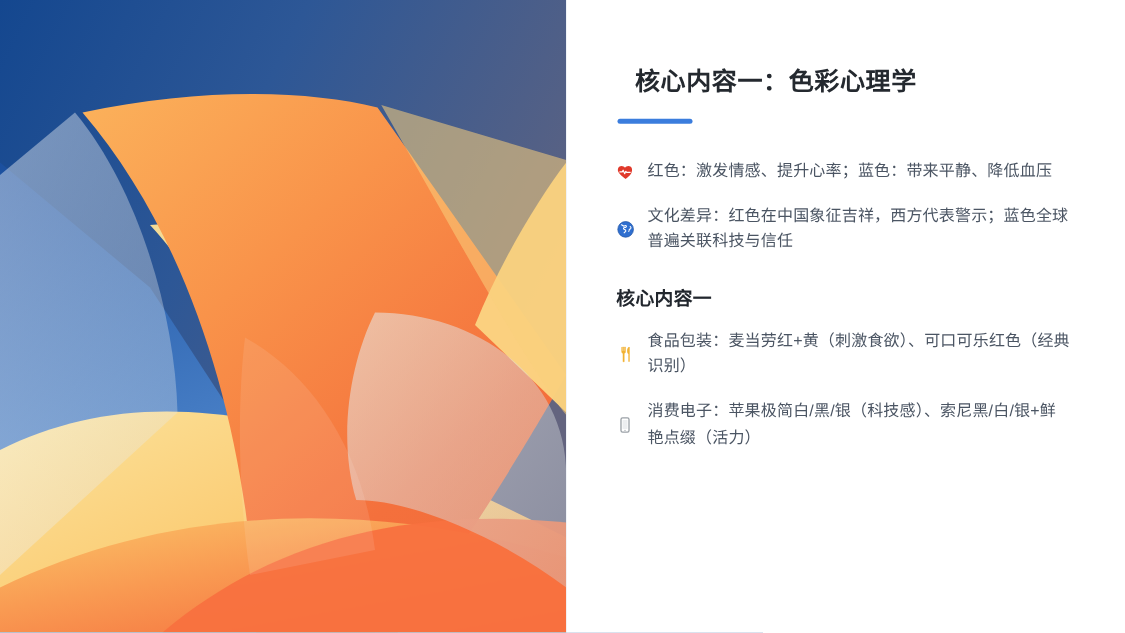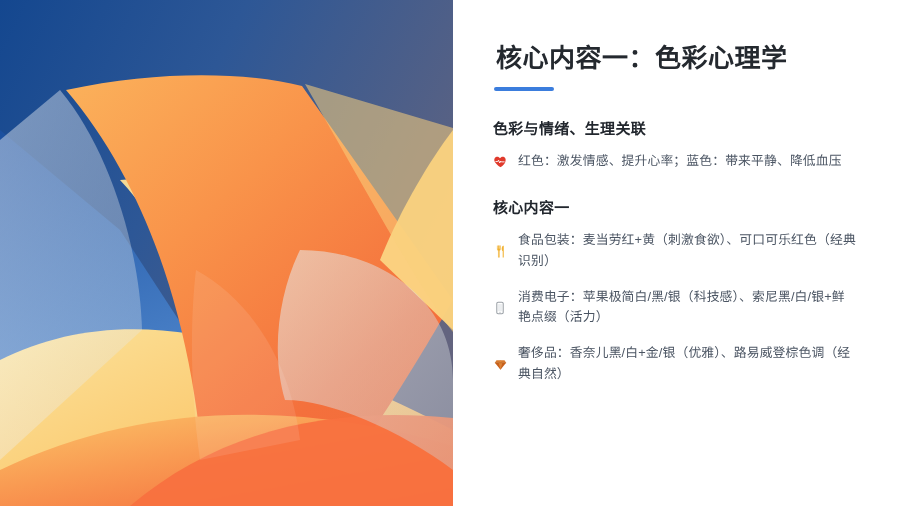--- a/index.html
+++ b/index.html
@@ -41,26 +41,26 @@
   .content-panel {
     position: relative;
     flex: 1 1 auto;
     height: 506px;
     background: #ffffff;
     padding: 38px 44px 0 39px;
     box-sizing: border-box;
   }
 
   .page-title {
-    font-size: 26px;
+    font-size: 20px;
     line-height: 1.25;
     font-weight: bold;
     color: #24292f;
     letter-spacing: 0.5px;
-    margin: 4px;
+    margin: 16px;
     padding: 0;
   }
   .title-rule {
     width: 60px;
     height: 4px;
     border-radius: 2px;
     background: #3b7ddd;
     margin: 12px 0 0 2px;
   }
 
@@ -176,34 +176,44 @@
       <path d="M196,270 C250,300 290,360 300,440 L200,460 C190,390 190,320 196,270 Z" fill="#ffffff" opacity="0.10"></path>
     </svg>
   </div>
 
   <div class="content-panel">
 
     <h1 class="page-title">核心内容一：色彩心理学</h1>
     <div class="title-rule"></div>
 
     <div class="section">
-      <h2 class="section-heading">色彩与情绪、生理关联</h2>
 
       <ul class="bullet-list">
 
         <li class="bullet">
           <span class="bullet-icon">
             <svg width="15" height="15" viewBox="0 0 24 24" aria-hidden="true">
               <path d="M12 21s-7.5-4.9-9.4-9.2C1.1 8.3 3.1 4.5 6.7 4.5c2.1 0 3.6 1.1 4.5 2.3.9-1.2 2.4-2.3 4.5-2.3 3.6 0 5.6 3.8 4.1 7.3C19.5 16.1 12 21 12 21z" fill="#e0392b"></path>
               <path d="M4.6 12.1h3l1.2-2.2 2 4.4 1.5-3 1 1.3h4.6" fill="none" stroke="#ffffff" stroke-width="1.5" stroke-linecap="round" stroke-linejoin="round"></path>
             </svg>
           </span>
           <span class="bullet-text">红色：激发情感、提升心率；蓝色：带来平静、降低血压</span>
         </li>
 
+        <li class="bullet">
+          <span class="bullet-icon">
+            <svg width="15" height="15" viewBox="0 0 24 24" aria-hidden="true">
+              <circle cx="12" cy="12" r="10" fill="#2f6fd0"></circle>
+              <path d="M6.5 6.2c1.6.4 2.1 1.6 3.4 1.6 1 0 1.6-.9 2.6-.5.9.4.6 1.7-.3 2.1-1 .4-2.3.1-2.8 1-.4.8.3 1.6 1.2 1.8 1.2.3 1.9 1.2 1.5 2.3-.3.9-1.6 1-2 1.9" fill="none" stroke="#ffffff" stroke-width="1.4" stroke-linecap="round"></path>
+              <path d="M17.8 8.3c.9.5 1.3 1.6.8 2.5-.4.7-1.4.8-1.9 1.5-.5.8 0 1.8-.7 2.4" fill="none" stroke="#ffffff" stroke-width="1.3" stroke-linecap="round"></path>
+              <circle cx="12" cy="12" r="10" fill="none" stroke="#2558a8" stroke-width="1"></circle>
+            </svg>
+          </span>
+          <span class="bullet-text">文化差异：红色在中国象征吉祥，西方代表警示；蓝色全球普遍关联科技与信任</span>
+        </li>
 
       </ul>
     </div>
 
     <div class="section">
       <h2 class="section-heading">核心内容一</h2>
 
       <ul class="bullet-list">
 
         <li class="bullet">
@@ -220,29 +230,18 @@
           <span class="bullet-icon">
             <svg width="14" height="14" viewBox="0 0 24 24" aria-hidden="true">
               <rect x="6.5" y="2.2" width="11" height="19.6" rx="2.2" fill="#ffffff" stroke="#9aa0a6" stroke-width="1.8"></rect>
               <rect x="8.6" y="5" width="6.8" height="12.4" rx="0.6" fill="#eceef0"></rect>
               <circle cx="12" cy="19.3" r="0.9" fill="#9aa0a6"></circle>
             </svg>
           </span>
           <span class="bullet-text">消费电子：苹果极简白/黑/银（科技感）、索尼黑/白/银+鲜艳点缀（活力）</span>
         </li>
 
-        <li class="bullet">
-          <span class="bullet-icon">
-            <svg width="15" height="15" viewBox="0 0 24 24" aria-hidden="true">
-              <path d="M3 9.2h18L12 20.4z" fill="#c9601b"></path>
-              <path d="M3 9.2h18L18.4 5H5.6z" fill="#d97a2e"></path>
-              <path d="M9 9.2L12 20.4 15 9.2 12 5z" fill="#e08a3c" opacity="0.85"></path>
-              <path d="M3 9.2h18" stroke="#a8500f" stroke-width="0.8" fill="none"></path>
-            </svg>
-          </span>
-          <span class="bullet-text">奢侈品：香奈儿黑/白+金/银（优雅）、路易威登棕色调（经典自然）</span>
-        </li>
 
       </ul>
     </div>
 
   </div>
 </div>
 
 </body></html>

